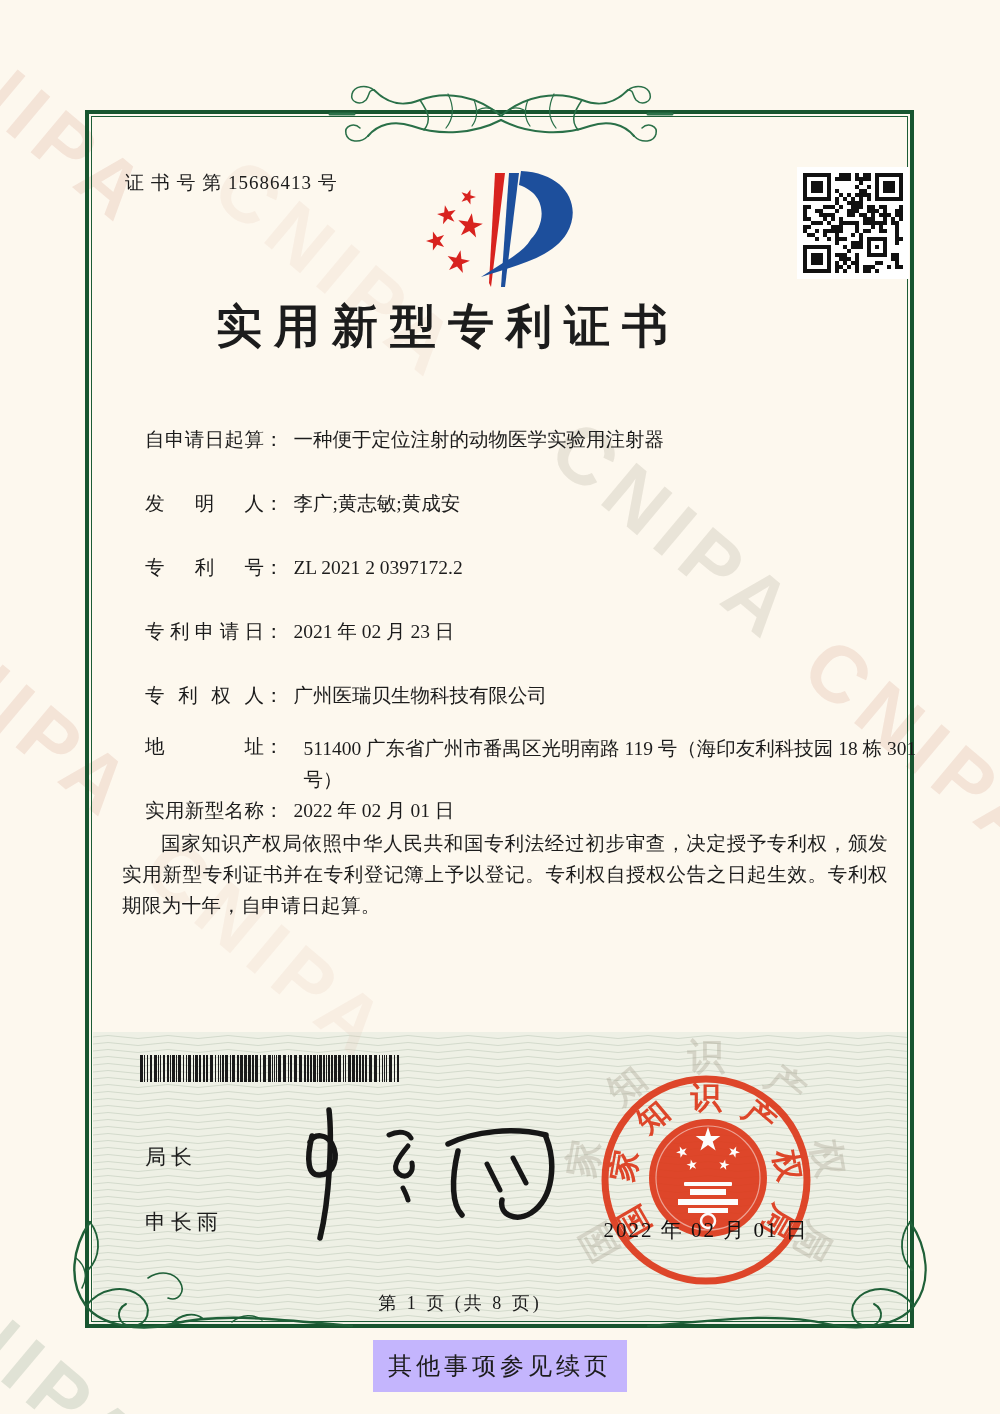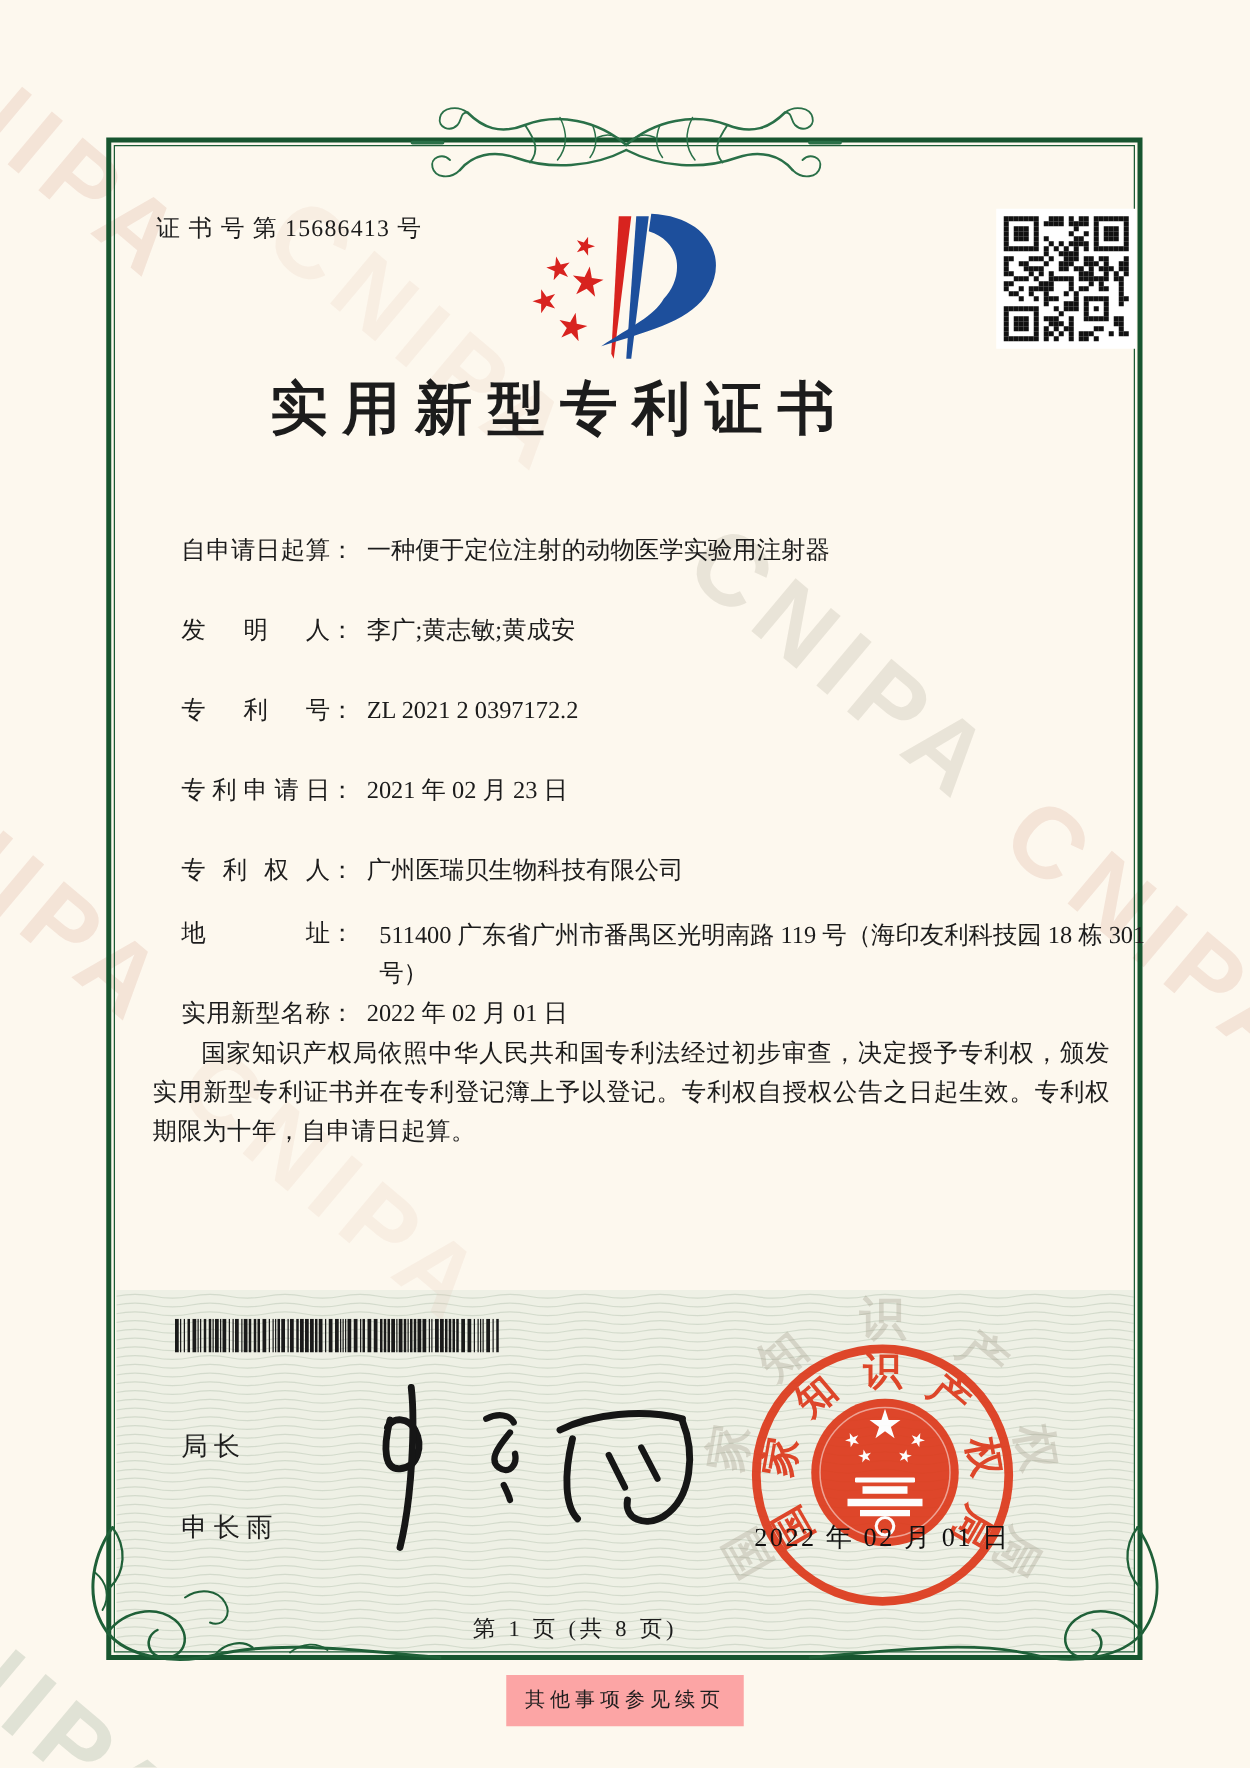--- a/index.html
+++ b/index.html
@@ -46,21 +46,21 @@
   .grant2{position:absolute;left:330px;top:0;}
   
   .paras{left:122px;top:828px;width:766px;font-size:19.5px;line-height:1.6;text-align:justify;}
   .paras p{margin:0 0 6px 0;text-indent:2em;letter-spacing:0.4px;}
   
   .signer{left:145px;font-family:"Liberation Sans","DejaVu Sans",sans-serif;font-size:21px;letter-spacing:5px;}
   .pageinfo{left:60px;top:1291px;width:800px;text-align:center;font-size:18px;letter-spacing:3px;}
   .sealdate{left:556px;top:1216px;width:300px;text-align:center;font-size:21px;letter-spacing:2px;color:#111;}
   .footer-note{
     left:50%;top:1340px;transform:translateX(-50%);
-    background:#fca5a5;padding:10px 15px;font-size:16px;letter-spacing:4px;
+    background:#c4b5fd;padding:10px 15px;font-size:24px;letter-spacing:4px;
   }
   svg{display:block;}
 </style>
 </head>
 <body>
 
 <div class="abs band">
   <svg id="waves" width="814" height="294">
       <path d="M0 5 q15 -3 30 0 t30 0 t30 0 t30 0 t30 0 t30 0 t30 0 t30 0 t30 0 t30 0 t30 0 t30 0 t30 0 t30 0 t30 0 t30 0 t30 0 t30 0 t30 0 t30 0 t30 0 t30 0 t30 0 t30 0 t30 0 t30 0 t30 0 t30 0" fill="none" stroke="#c9d3c3" stroke-width="1" opacity="0.75"></path>
       <path d="M0 12 q15 -3 30 0 t30 0 t30 0 t30 0 t30 0 t30 0 t30 0 t30 0 t30 0 t30 0 t30 0 t30 0 t30 0 t30 0 t30 0 t30 0 t30 0 t30 0 t30 0 t30 0 t30 0 t30 0 t30 0 t30 0 t30 0 t30 0 t30 0 t30 0" fill="none" stroke="#c9d3c3" stroke-width="1" opacity="0.75"></path>

